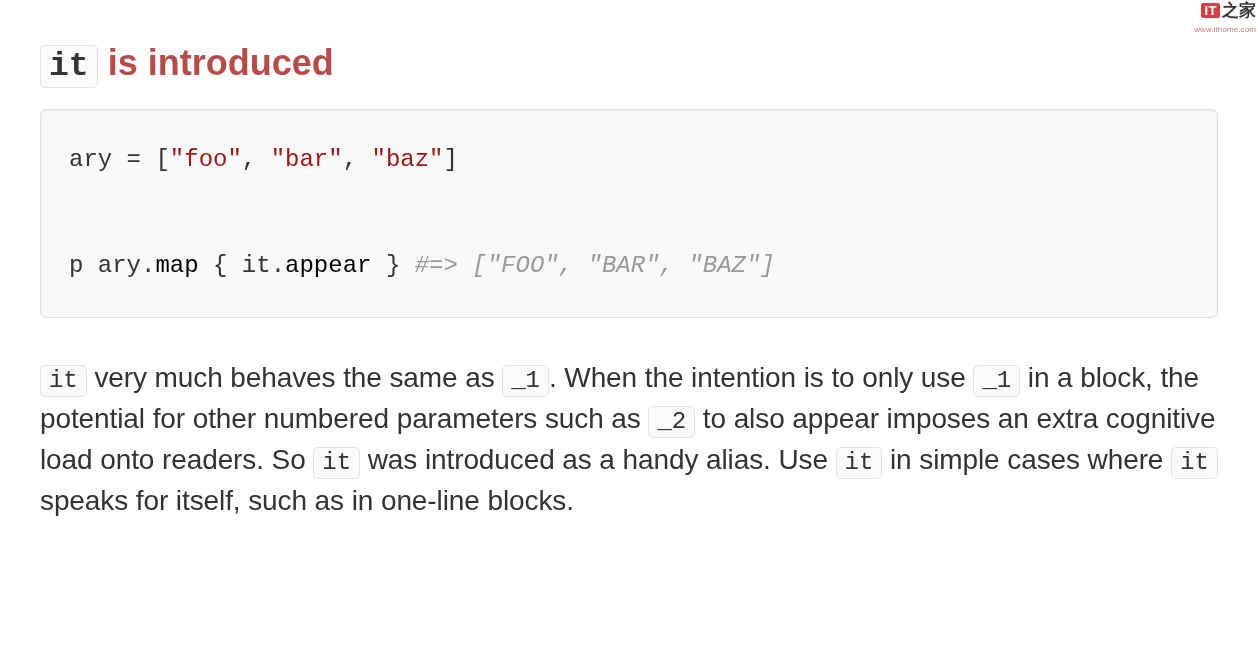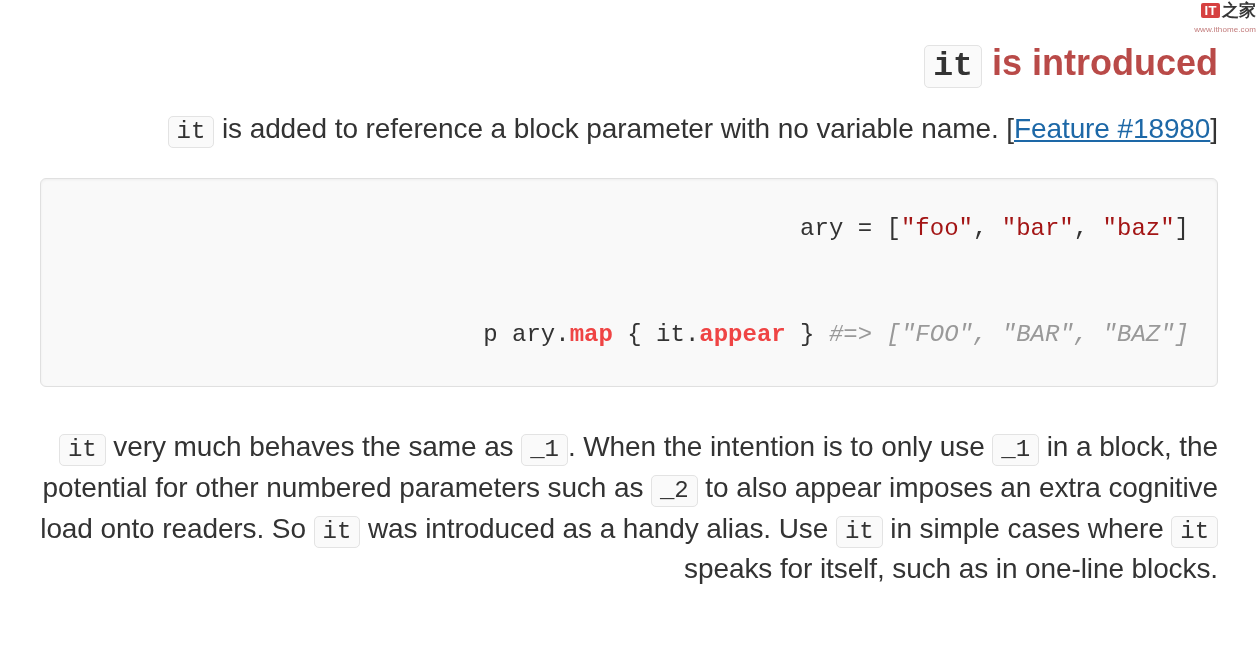--- a/index.html
+++ b/index.html
@@ -1,15 +1,15 @@
 <!DOCTYPE html>
 <html><head>
 <meta charset="utf-8">
 <style>
-  * { box-sizing: border-box; text-align: right; }
+  * { box-sizing: border-box; }
   html, body {
     margin: 0;
     padding: 0;
     width: 1258px;
     height: 670px;
     background: #fff;
     font-family: "Helvetica Neue", Helvetica, Arial, "Segoe UI", sans-serif;
     color: #333;
     -webkit-font-smoothing: antialiased;
   }
@@ -93,43 +93,40 @@
     padding: 24px 28px;
     margin: 0 0 40px 0;
     font-family: ui-monospace, SFMono-Regular, Menlo, Consolas, "Liberation Mono", monospace;
     font-size: 24px;
     line-height: 2.2;
     white-space: pre;
     overflow: hidden;
     color: #333;
   }
   .tok-str { color: #a31515; }
-  .tok-kw  { color: #ef4444; font-weight: 700; }
+  .tok-kw  { color: #000000; font-weight: 400; }
   .tok-com { color: #999; font-style: italic; }
 </style>
 </head>
 <body>
 
 <div class="page">
 
   <div class="watermark">
     <span class="logo">
       <span class="logo-it">IT</span>
       <span class="logo-glyph">之家</span>
     </span>
     <span class="url">www.ithome.com</span>
   </div>
 
   <h2 class="heading">
     <code class="ic">it</code><span> is introduced</span>
   </h2>
 
-  <p class="para">
-    <code class="ic">it</code><span> is added to reference a block parameter with no variable name. [</span><a href="#" class="feat">Feature #18980</a><span>]</span>
-  </p>
 
   <pre class="codeblock"><span><span>ary = [</span><span class="tok-str">"foo"</span><span>, </span><span class="tok-str">"bar"</span><span>, </span><span class="tok-str">"baz"</span><span>]</span></span>
 
 <span><span>p ary.</span><span class="tok-kw">map</span><span> { it.</span><span class="tok-kw">appear</span><span> } </span><span class="tok-com">#=&gt; ["FOO", "BAR", "BAZ"]</span></span></pre>
 
   <p class="para">
     <code class="ic">it</code><span> very much behaves the same as </span><code class="ic">_1</code><span>. When the intention is to only use </span><code class="ic">_1</code><span> in a block, the potential for other numbered parameters such as </span><code class="ic">_2</code><span> to also appear imposes an extra cognitive load onto readers. So </span><code class="ic">it</code><span> was introduced as a handy alias. Use </span><code class="ic">it</code><span> in simple cases where </span><code class="ic">it</code><span> speaks for itself, such as in one-line blocks.</span>
   </p>
 
 </div>

